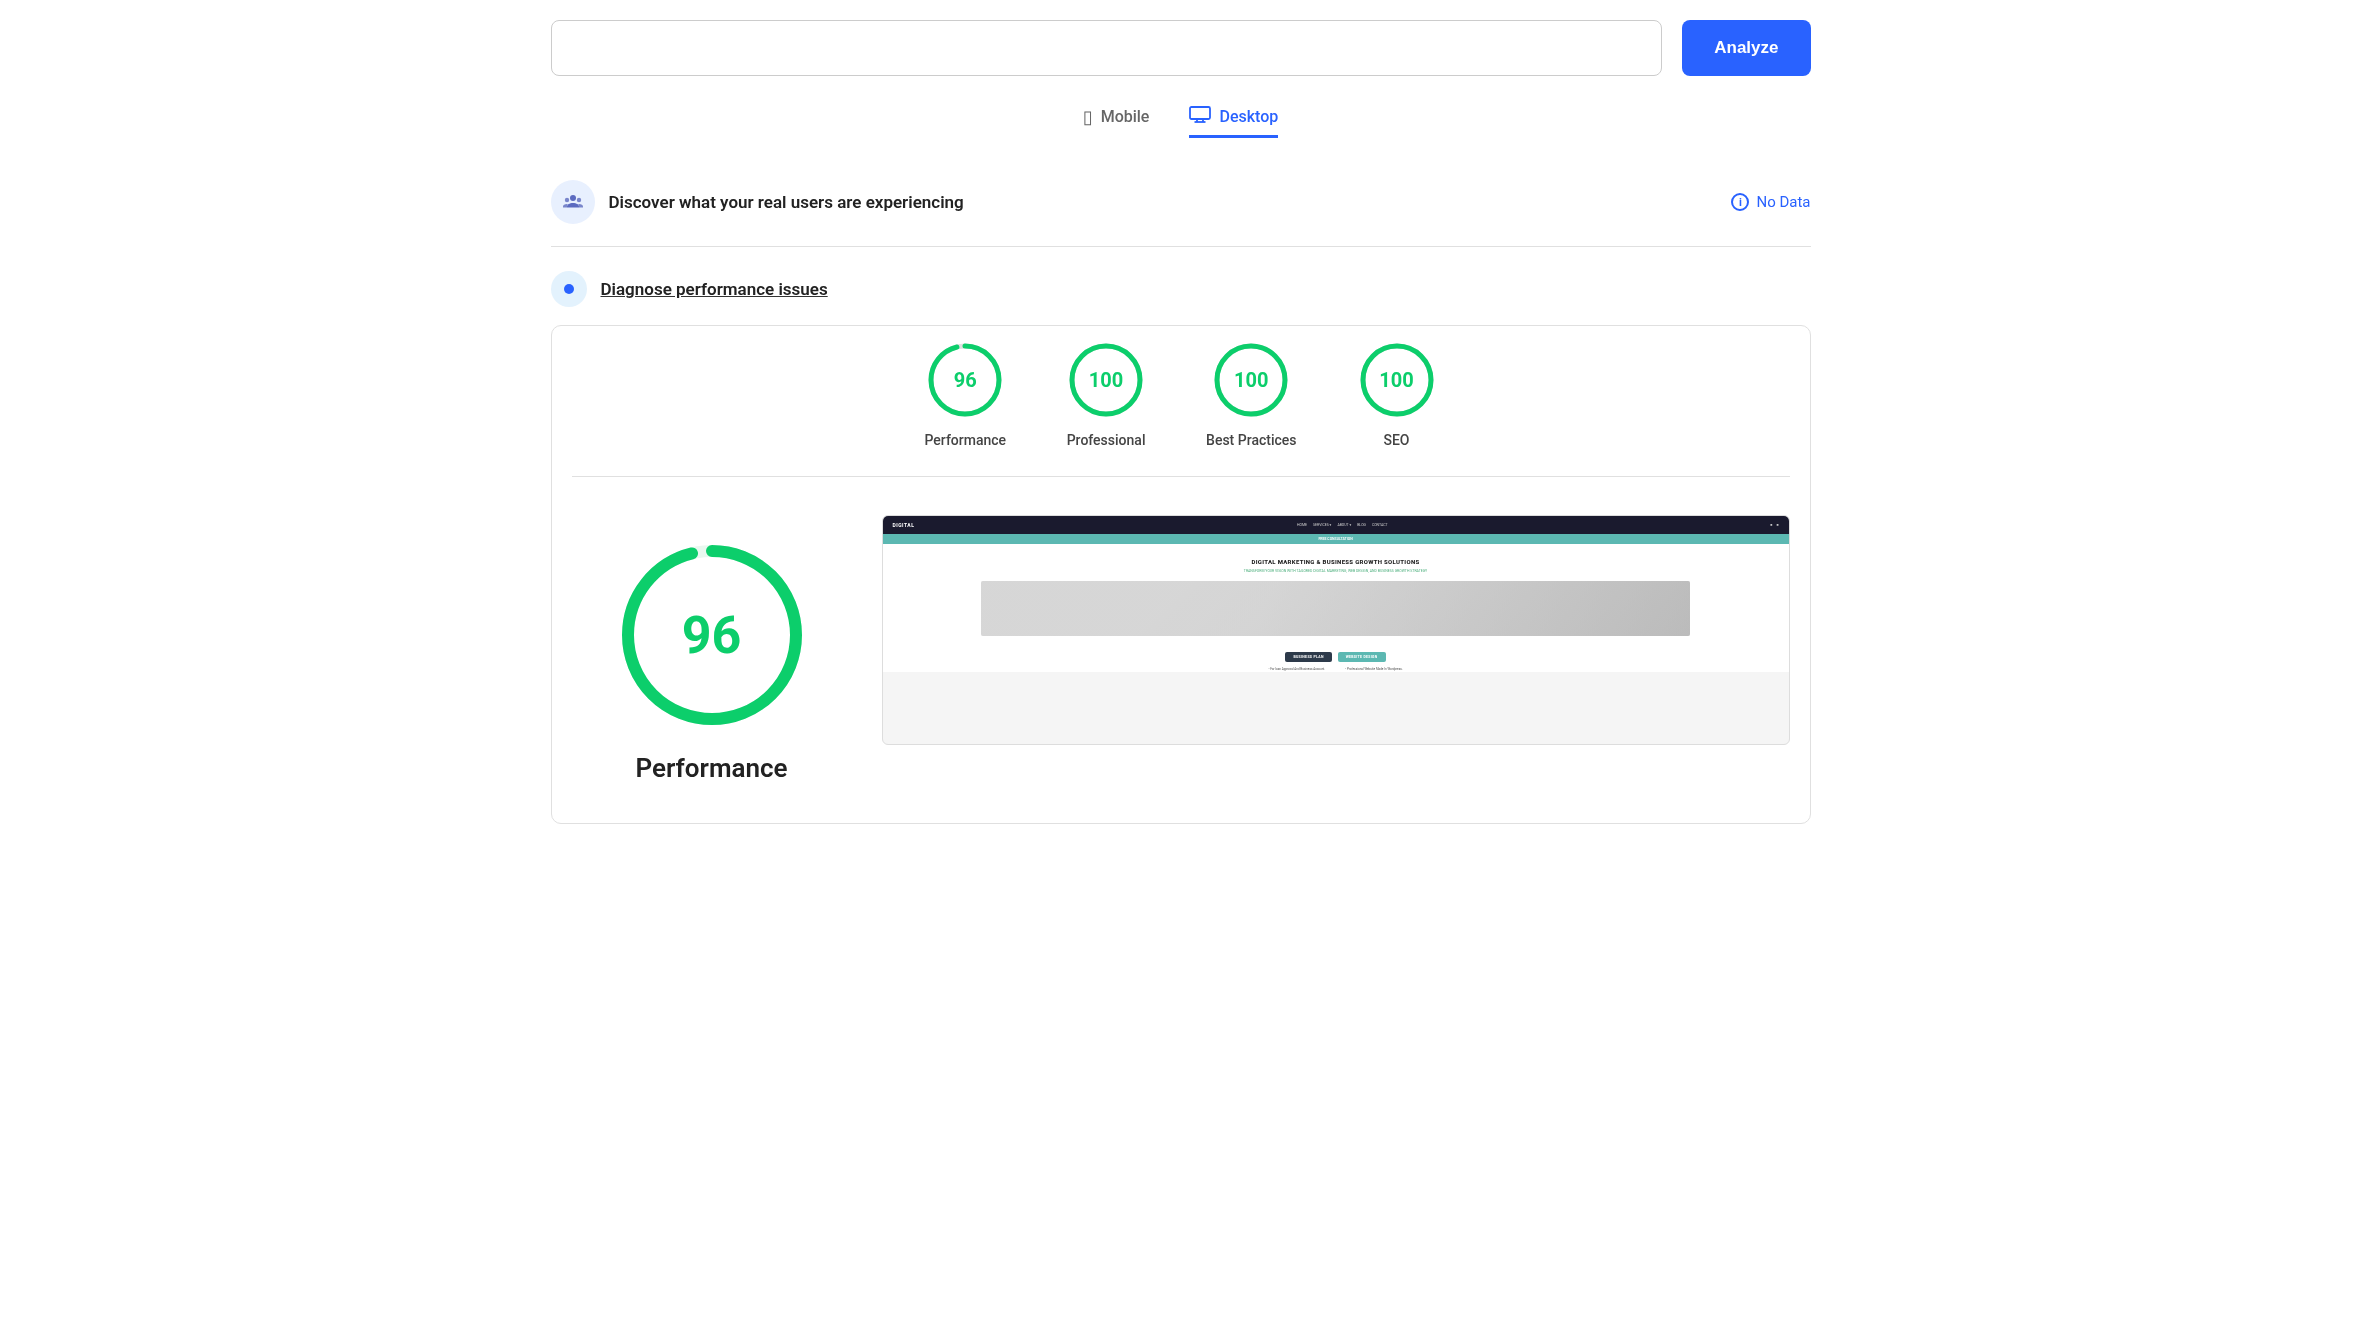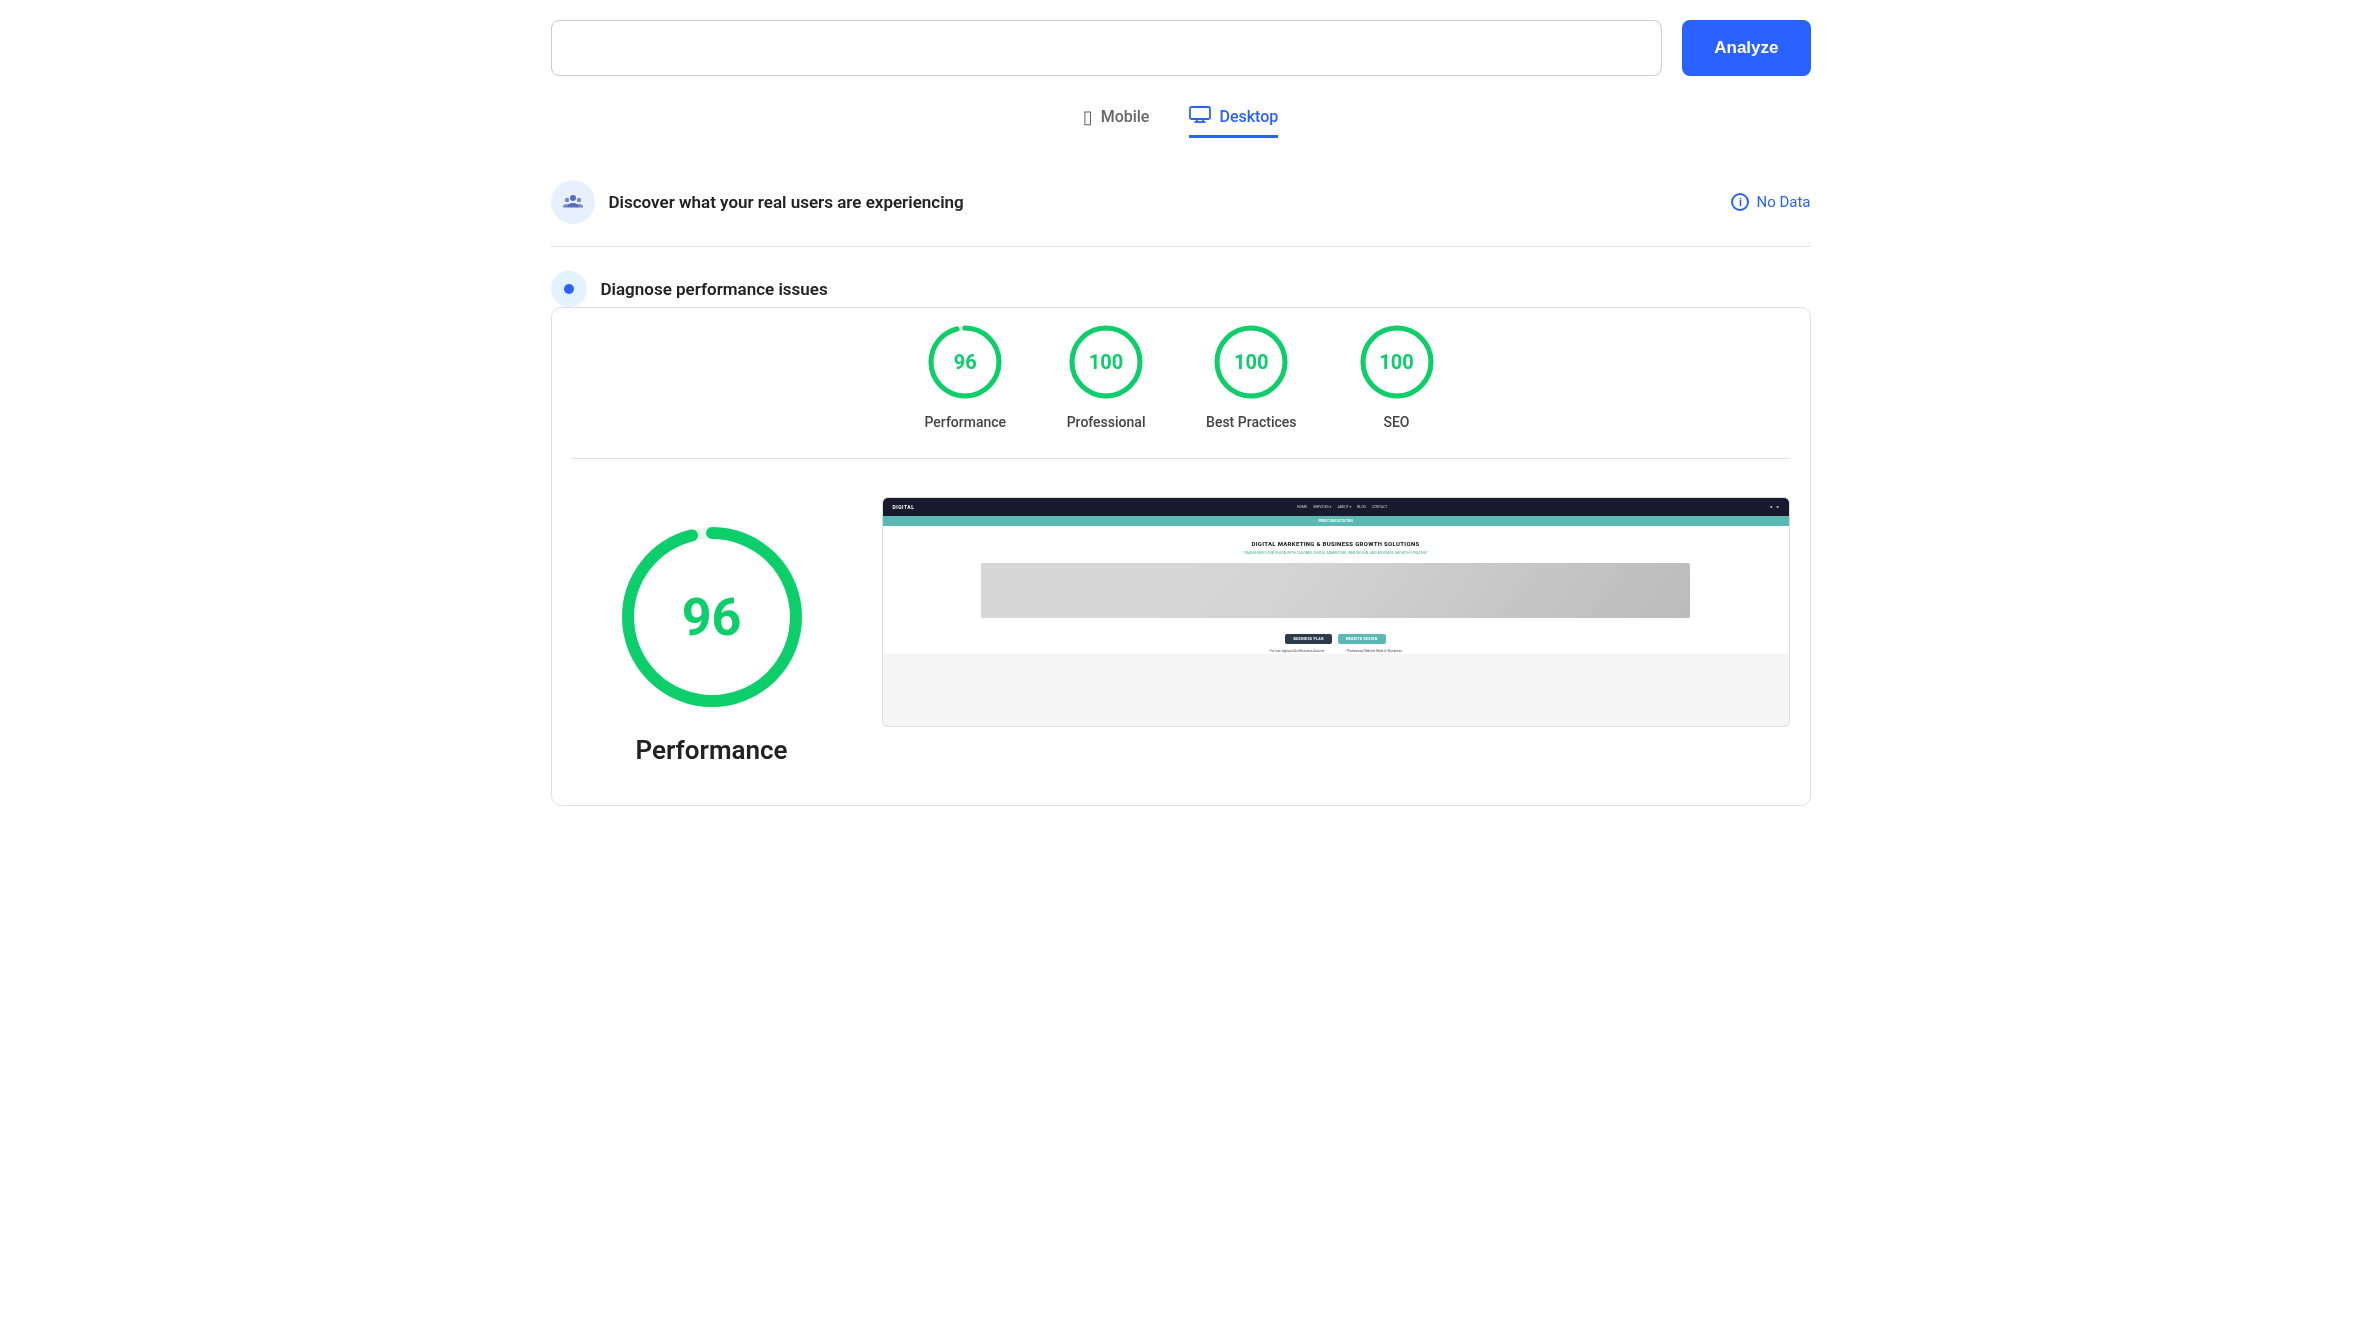--- a/index.html
+++ b/index.html
@@ -117,20 +117,22 @@
       font-size: 11px;
       font-weight: 700;
       color: #2962ff;
     }
 
     
     .diagnose-section-title {
       display: flex;
       align-items: center;
       gap: 14px;
+      margin-bottom: 18px;
+      text-decoration: underline;
     }
     .diagnose-icon-wrap {
       width: 36px;
       height: 36px;
       border-radius: 50%;
       background: #e3f2fd;
       display: flex;
       align-items: center;
       justify-content: center;
     }

